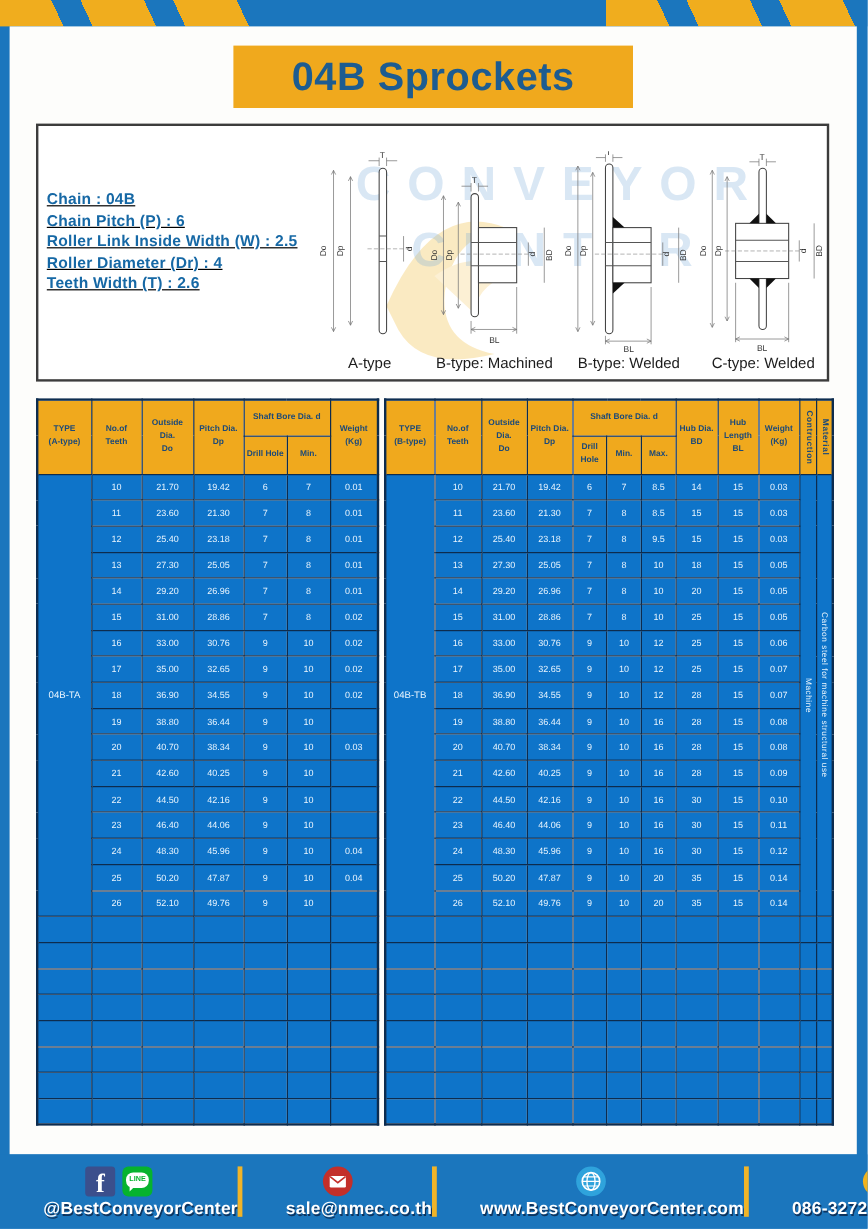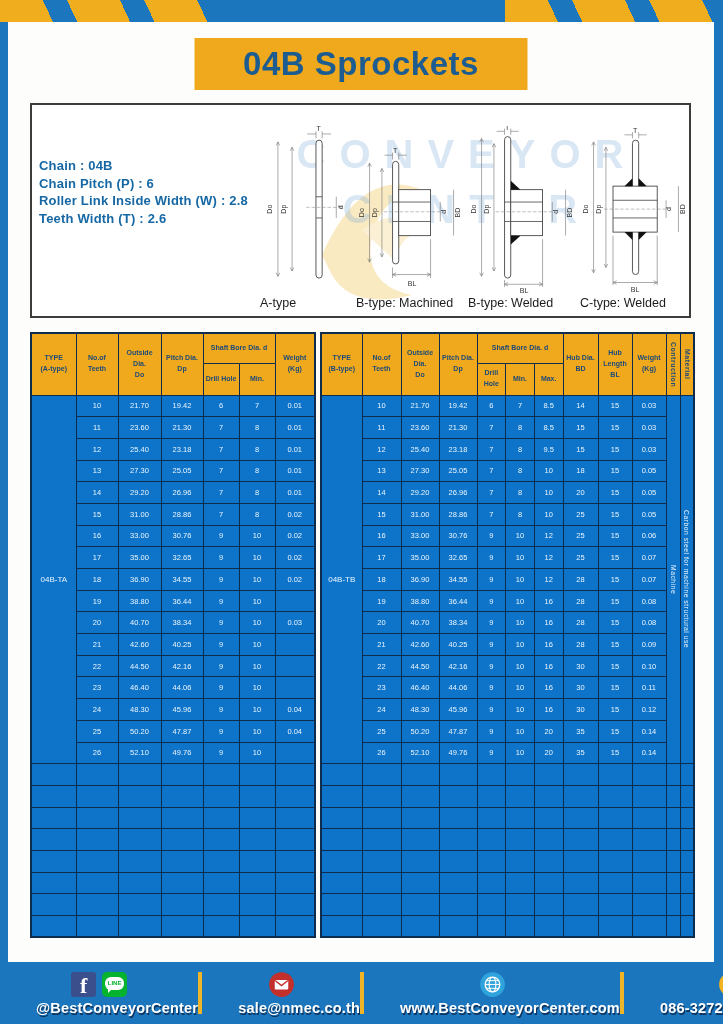--- a/index.html
+++ b/index.html
@@ -18,26 +18,26 @@
     color:#1d5c90; font-size:33px; font-weight:bold; letter-spacing:.5px; }
 
   .spec-box { position:absolute; left:22px; top:81px; width:661px; height:215px;
     border:2px solid #3c3c3c; background:#fff; }
 
   .watermark { position:absolute; left:205px; top:22px; width:460px; text-align:center;
     font-weight:bold; font-size:40px; letter-spacing:14px; line-height:1.38;
     color:rgba(120,168,214,.28); pointer-events:none; }
   .wm-swirl { position:absolute; left:270px; top:30px; opacity:.33; pointer-events:none; }
 
-  .spec-lines { position:absolute; left:7px; top:52px; }
+  .spec-lines { position:absolute; left:7px; top:52px;text-decoration:underline; }
   .spec-line { font-size:13px; font-weight:bold; color:#1668a5; line-height:17.5px; letter-spacing:.2px; }
 
   .diagrams { position:absolute; left:228px; right:4px; top:4px; bottom:6px;
     display:flex; align-items:flex-end; justify-content:space-around; }
-  figure { display:flex; flex-direction:column; }
+  figure { display:flex; flex-direction:column; align-items:center; }
   figcaption { font-size:12.5px; color:#1c1c1c; font-weight:500; margin-top:2px; white-space:nowrap; }
   .dwg { stroke:#555; stroke-width:1; fill:none; }
   .dwg .bar { fill:#fff; stroke:#444; }
   .dwg .hub { fill:#fff; stroke:#444; }
   .dwg .dim { stroke:#777; stroke-width:.7; }
   .dwg .cl { stroke:#888; stroke-width:.6; stroke-dasharray:4 2; }
   .dwg .weld { fill:#111; stroke:none; }
   .dwg text { font-family:"Liberation Sans",sans-serif; font-size:8px; fill:#333; stroke:none; }
 
   .tables { position:absolute; left:22px; top:310px; display:flex; gap:4px; }
@@ -85,21 +85,22 @@
         <path d="M60 95 Q95 70 125 95 Q100 98 92 125 Z" fill="#f6d27e"></path>
       </svg>
       <div class="watermark">
         <div>CONVEYOR</div>
         <div>CENTER</div>
       </div>
 
       <div class="spec-lines" id="spec-lines">
           <div class="spec-line">Chain : 04B</div>
           <div class="spec-line">Chain Pitch (P) : 6</div>
-          <div class="spec-line">Roller Link Inside Width (W) : 2.8</div>
+          <div class="spec-line">Roller Link Inside Width (W) : 2.5</div>
+          <div class="spec-line">Roller Diameter (Dr) : 4</div>
           <div class="spec-line">Teeth Width (T) : 2.6</div>
         </div>
 
       <div class="diagrams">
 
         <figure>
           <svg class="dwg" width="96" height="168" viewBox="0 0 96 190">
             <rect class="bar" x="57" y="16" width="7" height="156" rx="3.5"></rect>
             <line x1="57" y1="80" x2="64" y2="80"></line>
               <line x1="57" y1="104" x2="64" y2="104"></line>

